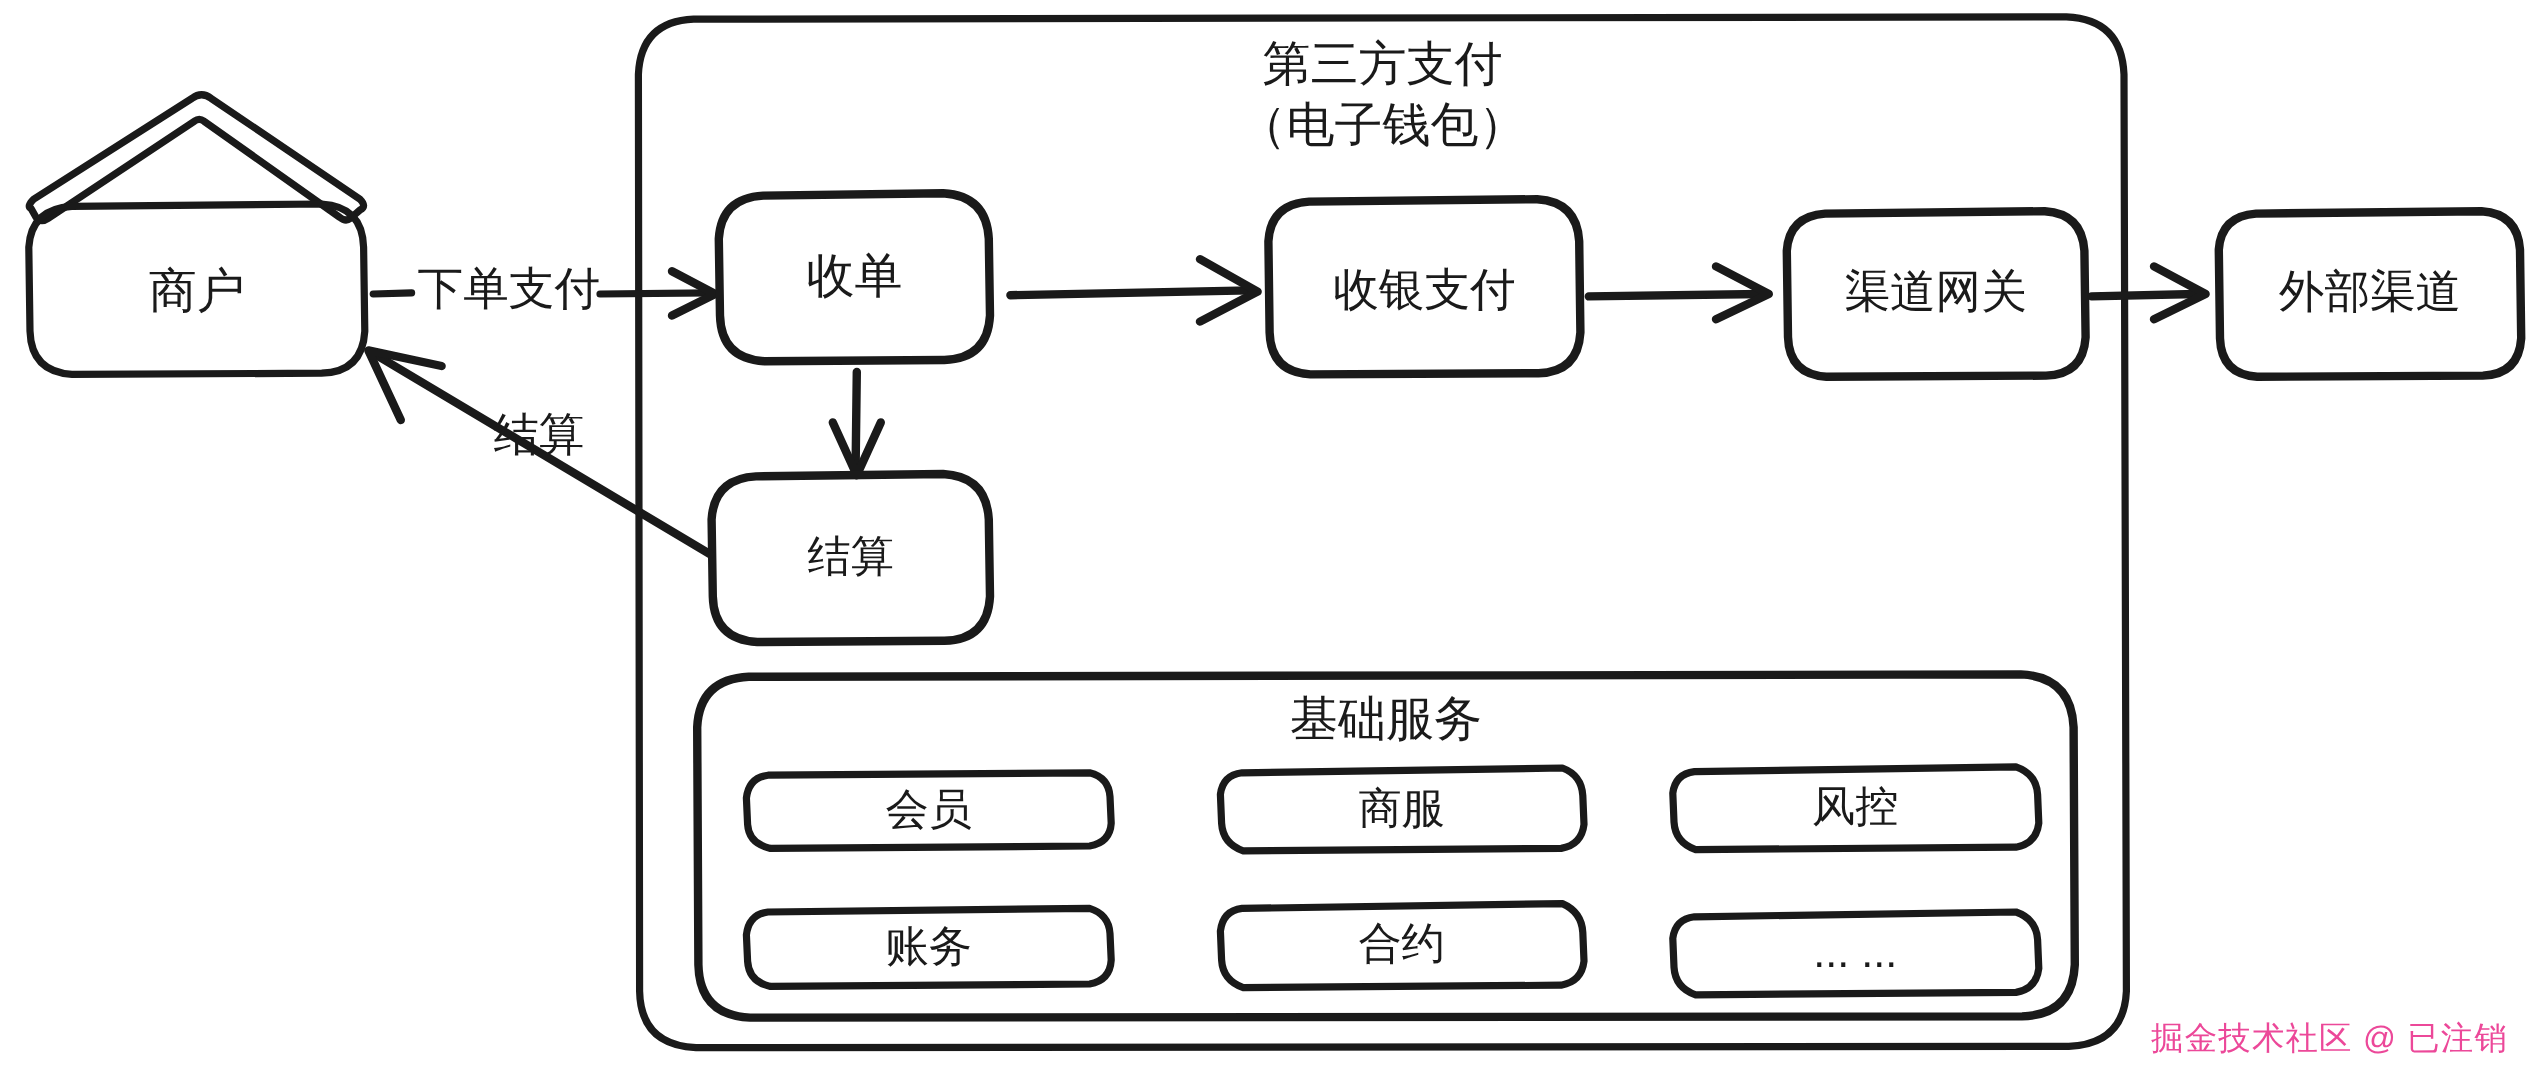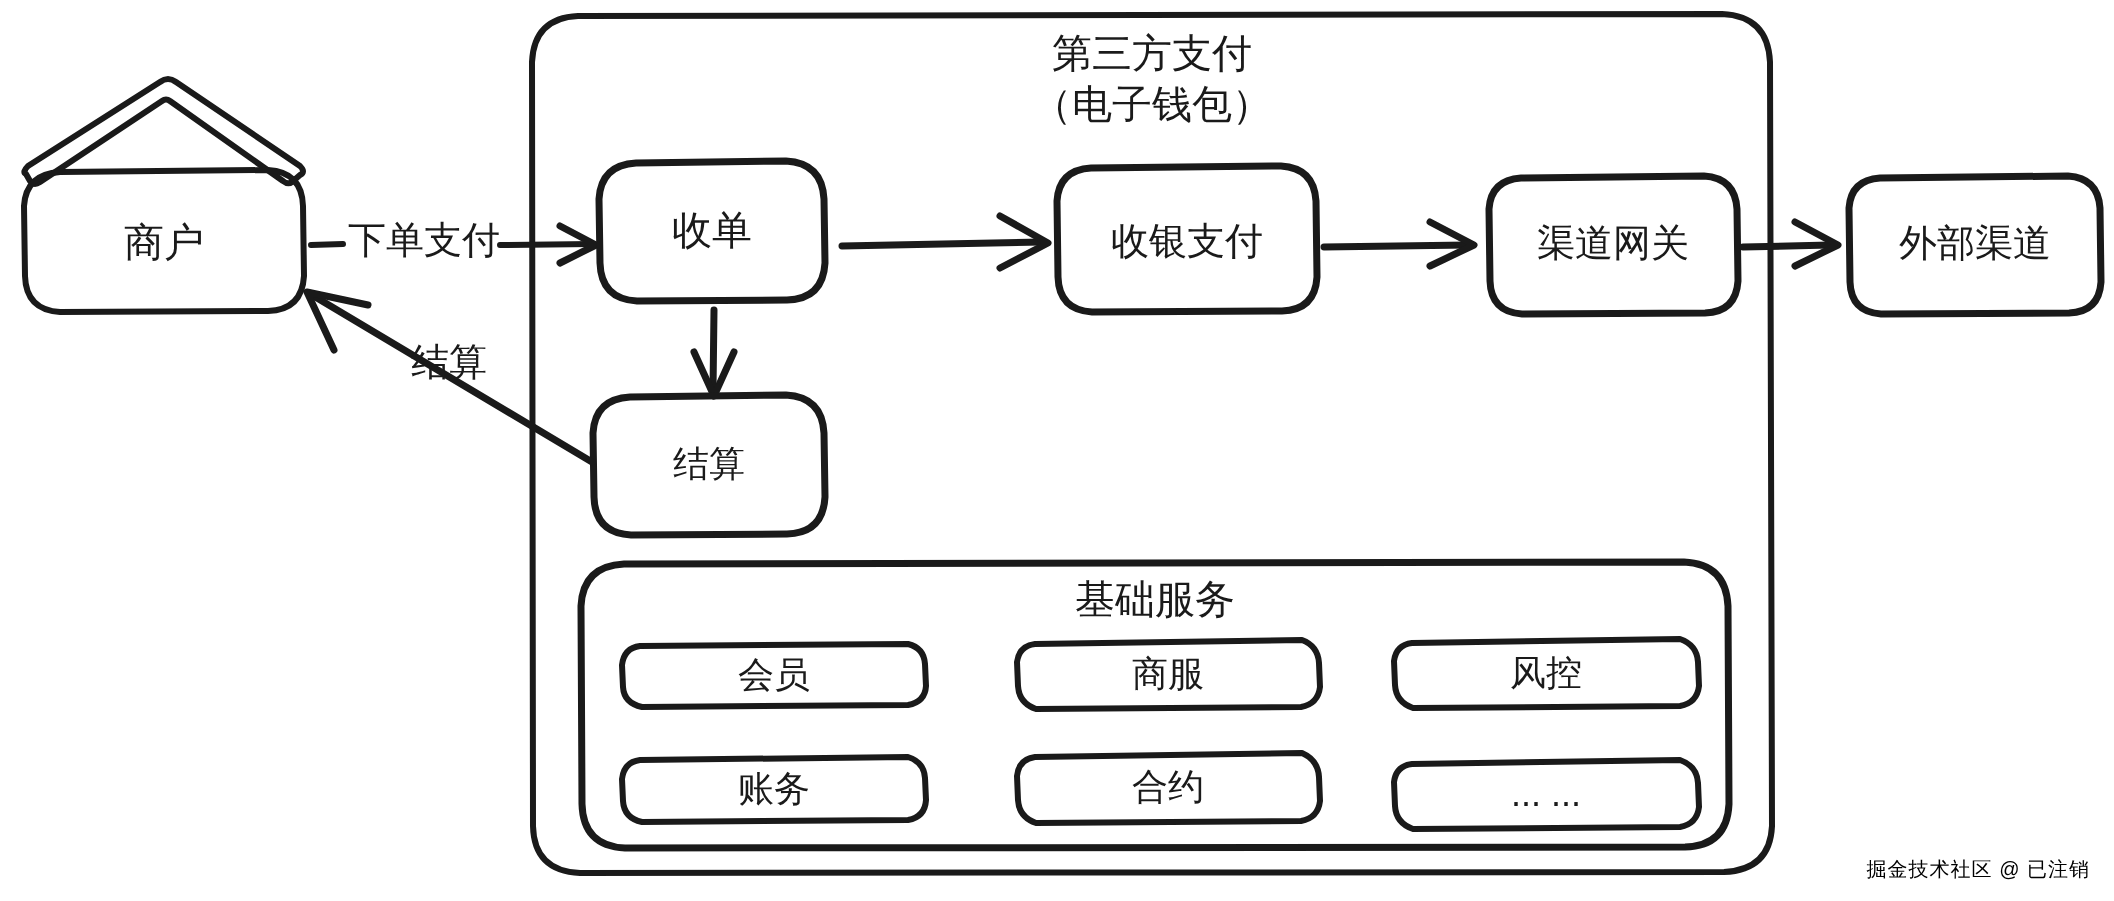--- a/index.html
+++ b/index.html
@@ -51,22 +51,22 @@
     fill: none;
     stroke: #1a1a1a;
     stroke-linecap: round;
     stroke-linejoin: round;
   }
   .watermark {
     position: absolute;
     right: 24px;
     bottom: 18px;
     font-family: "Liberation Sans", "DejaVu Sans", sans-serif;
-    font-size: 20px;
-    color: #000000;
+    font-size: 27px;
+    color: #ec4899;
     letter-spacing: 1px;
     white-space: nowrap;
     user-select: none;
   }
 </style>
 </head>
 <body>
 
 <div id="canvas">
 

